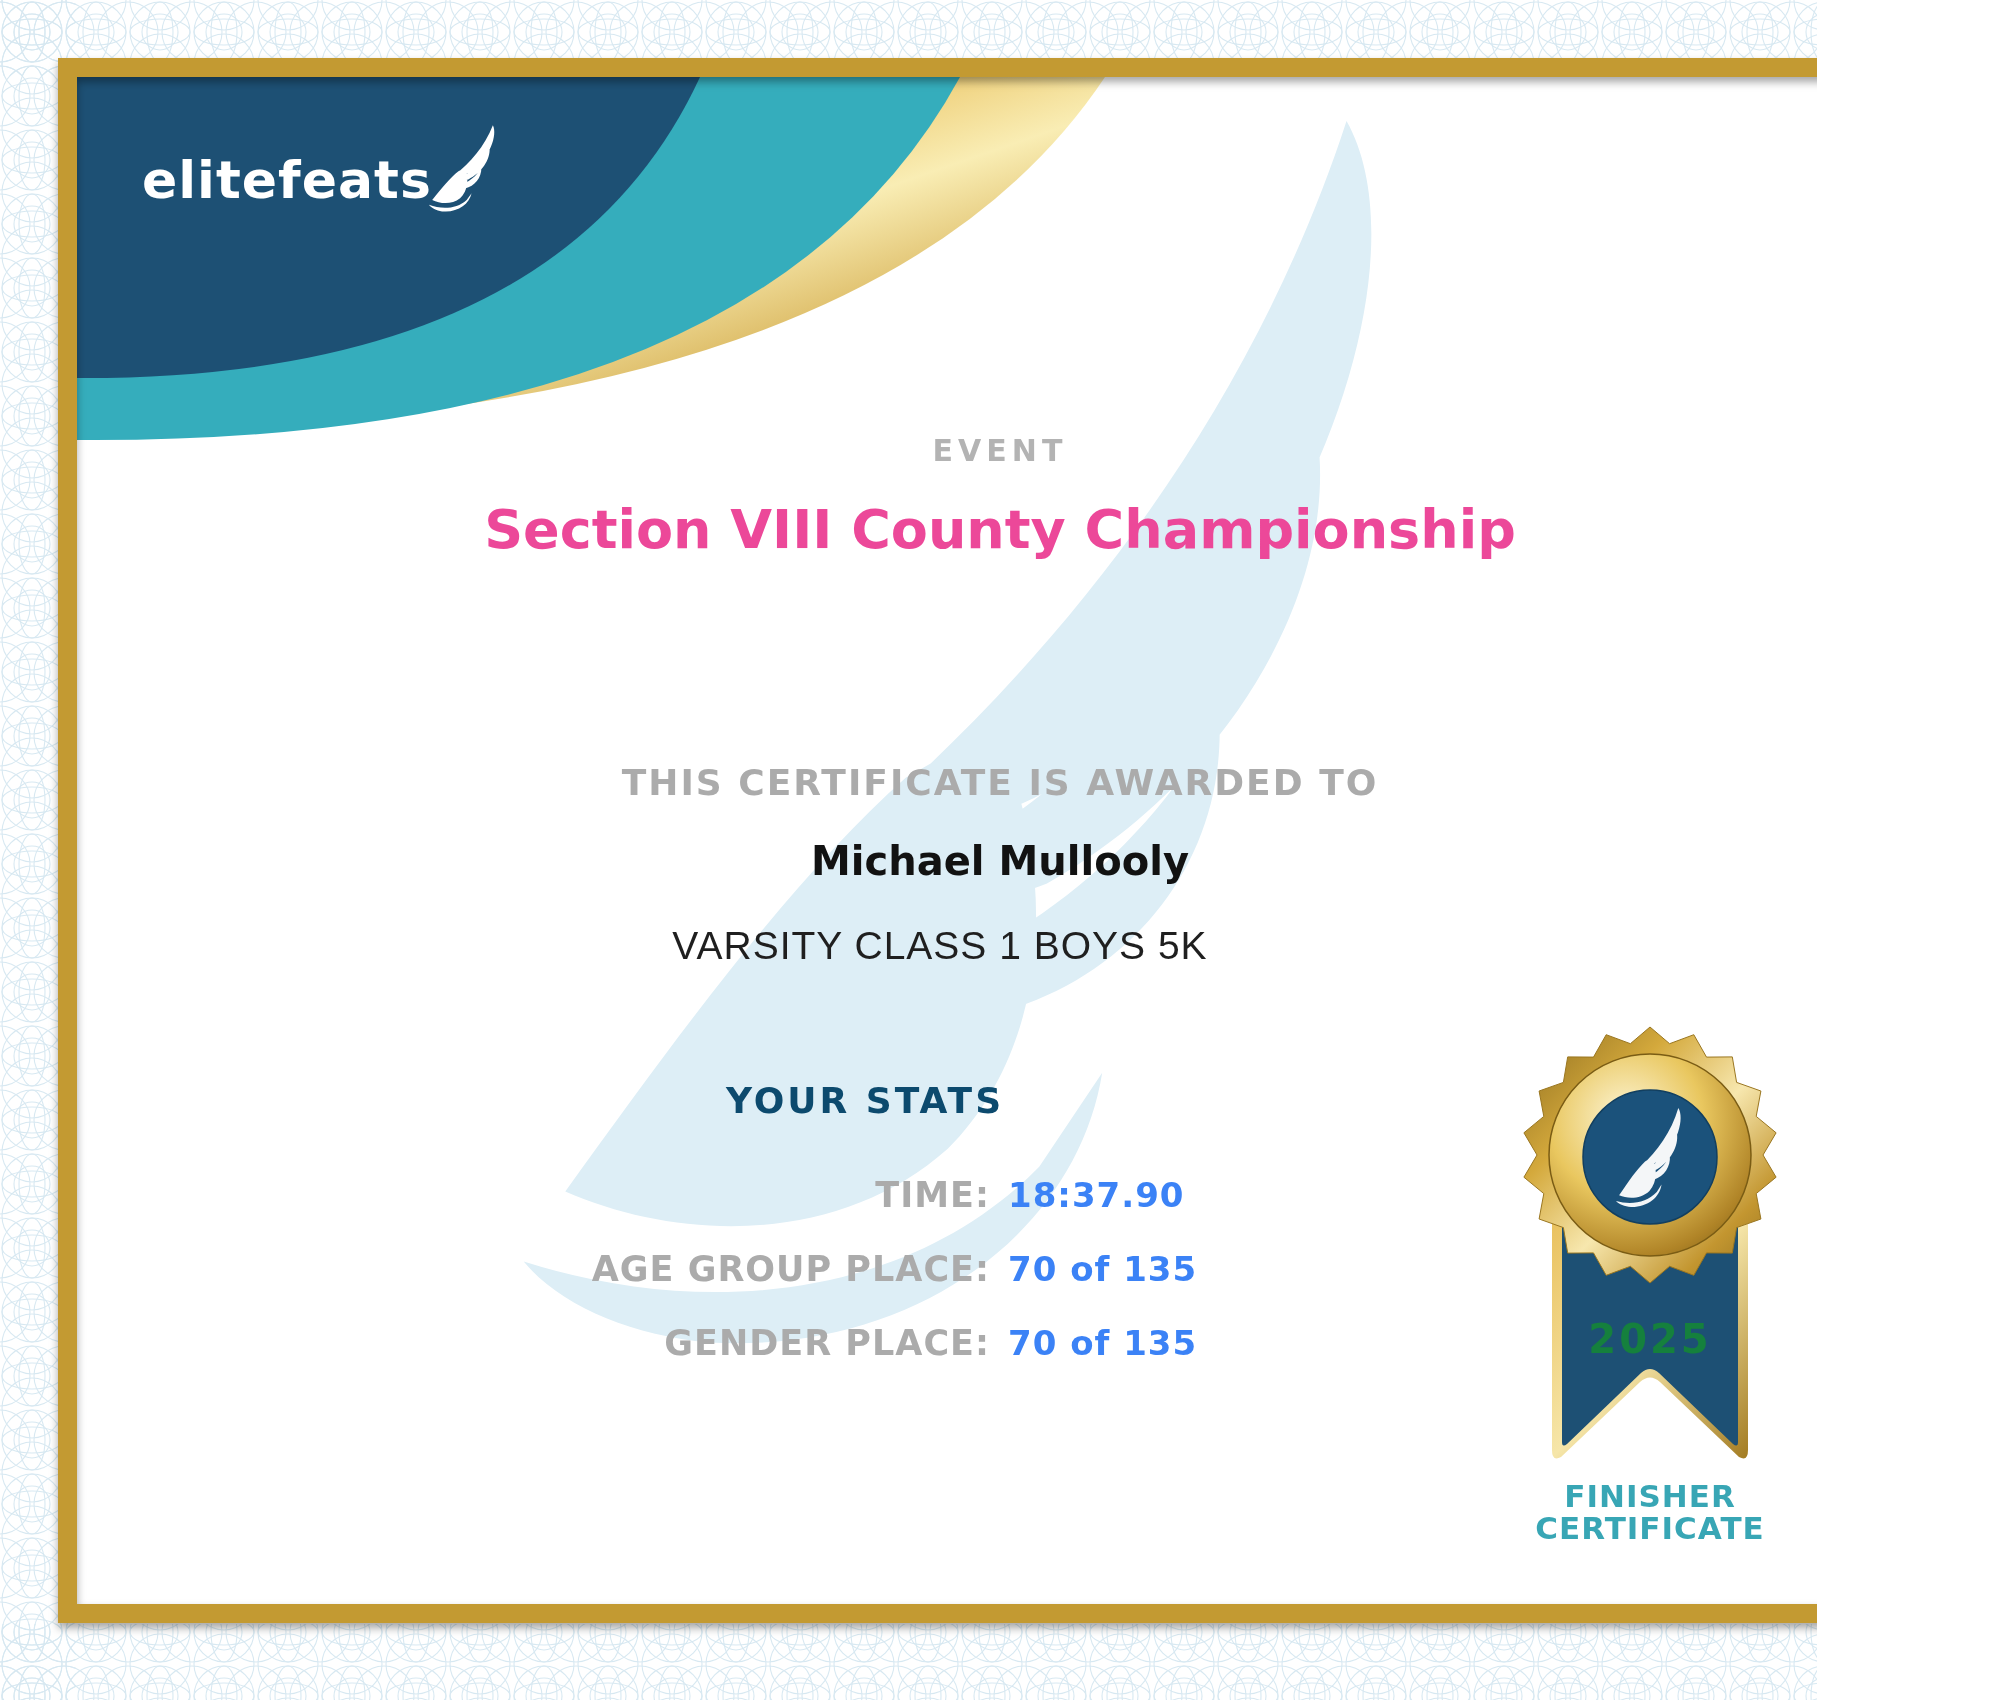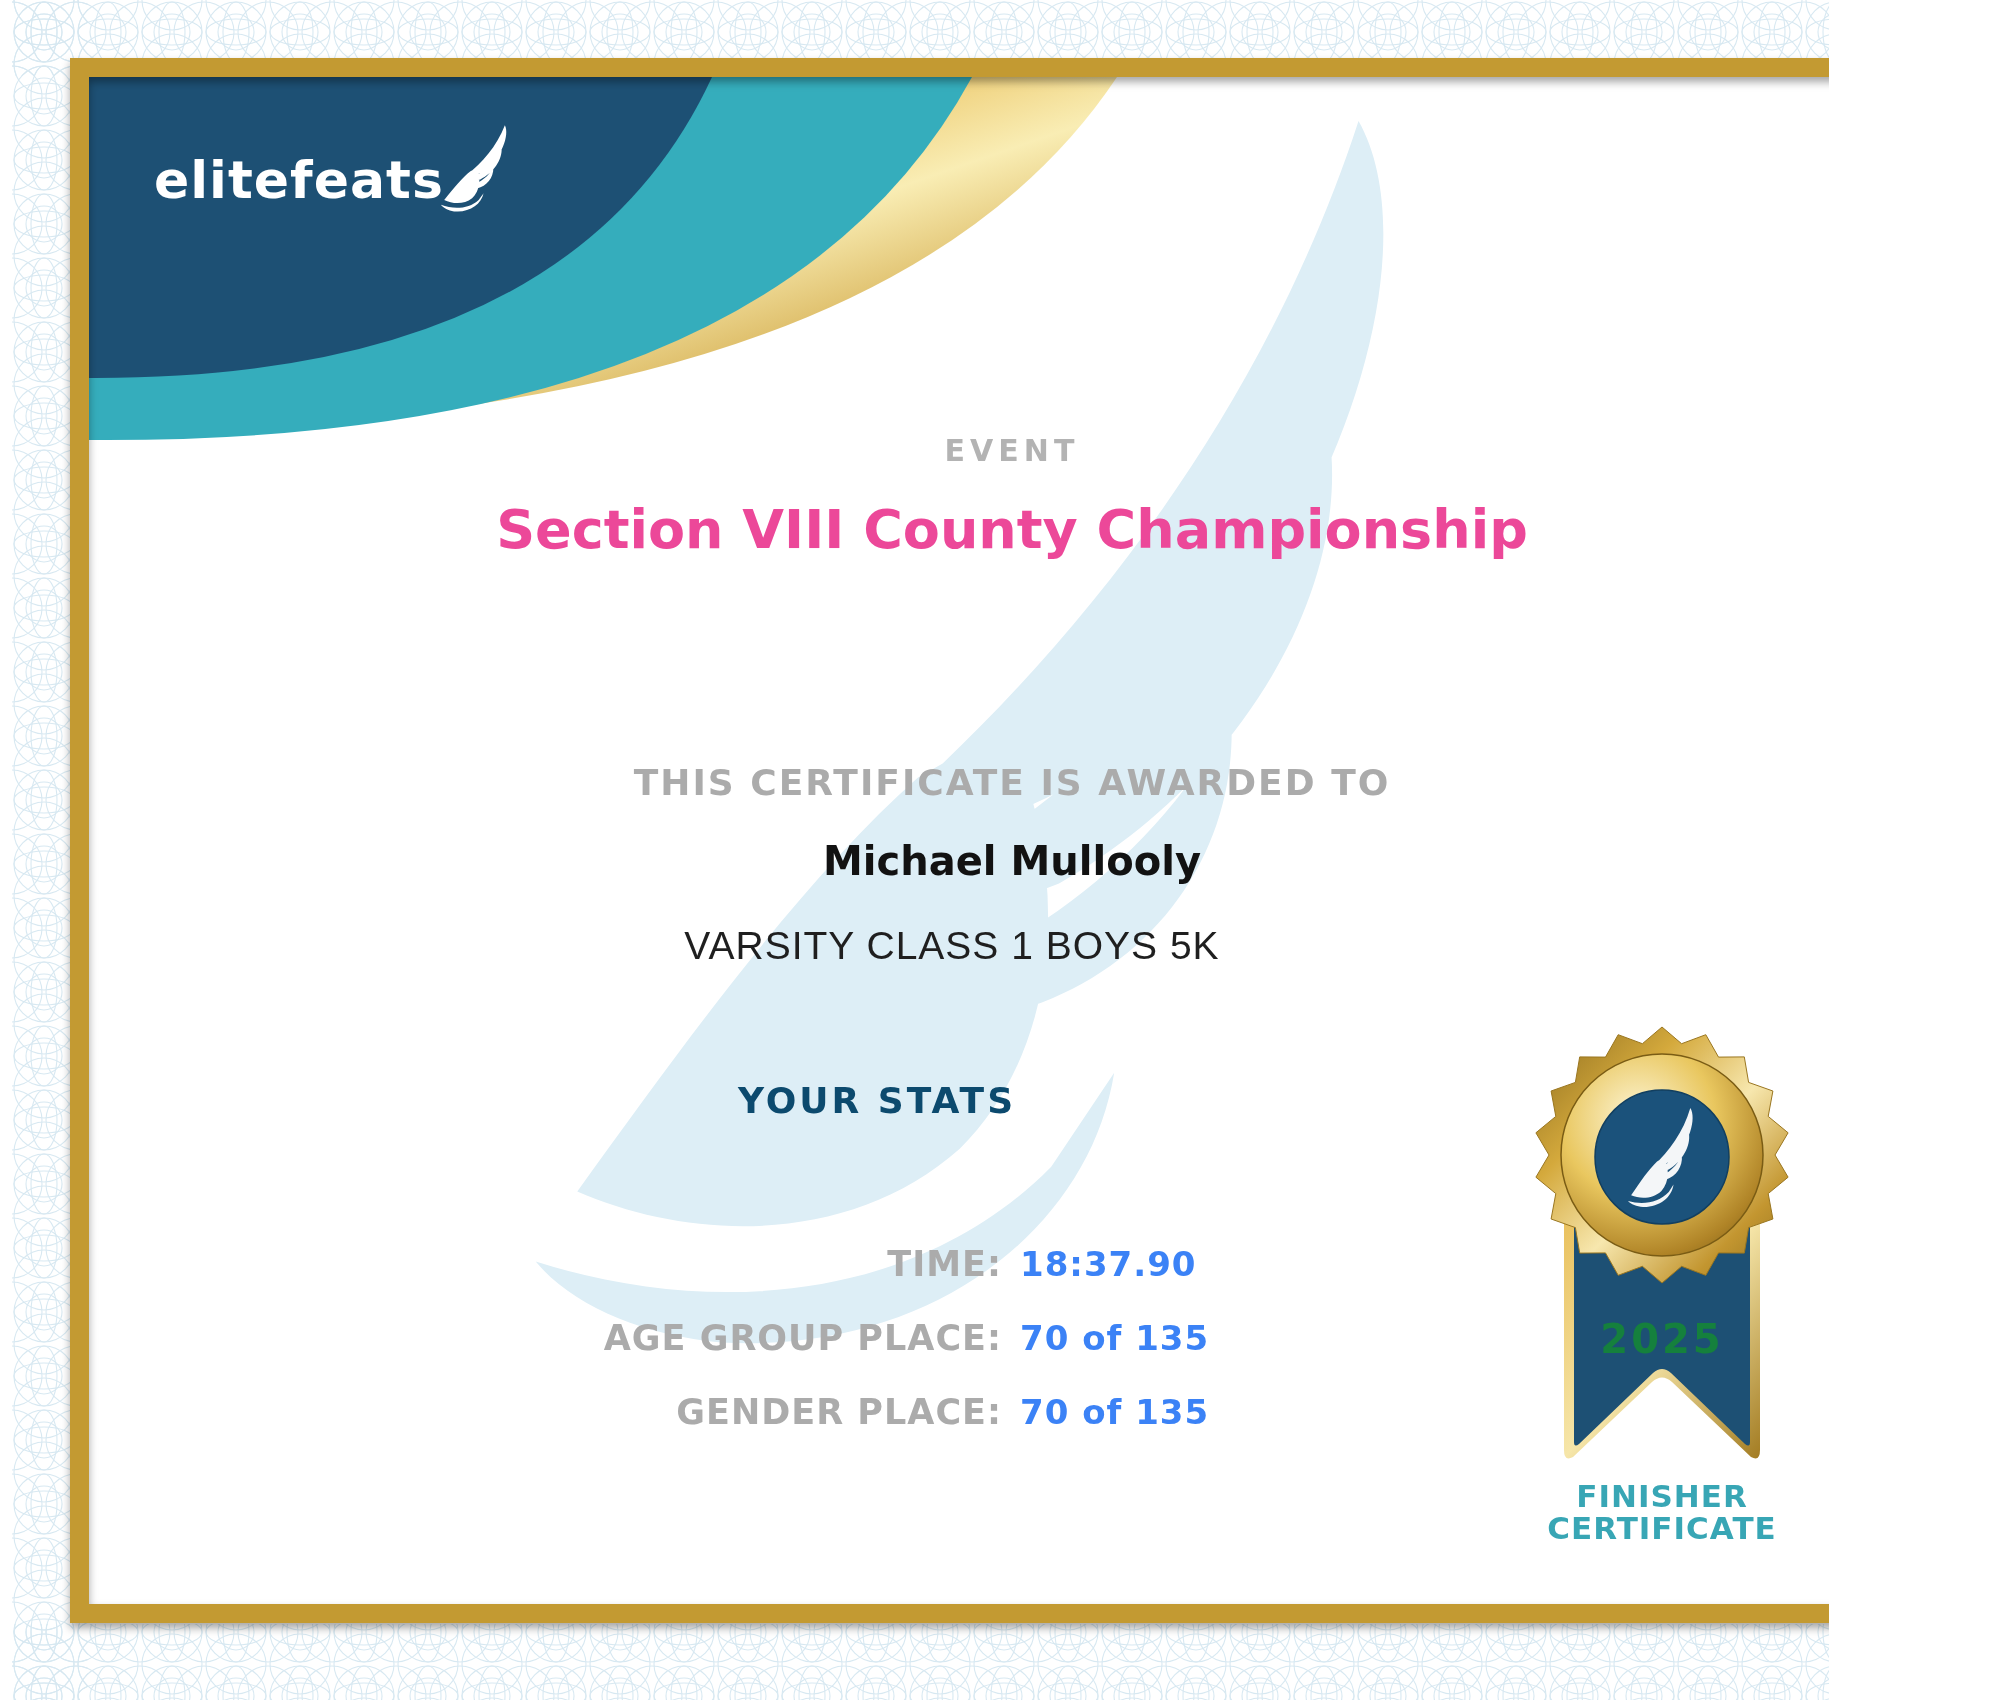--- a/index.html
+++ b/index.html
@@ -1,29 +1,29 @@
 <!DOCTYPE html>
 <html style="--navy: #1d5074; --teal: #35adbc; --gold: #c39a31; --gold_dark: #8a6a1d; --gold_light: #f7e7ae; --teal_text: #38a6b5; --gray_text: #ababab; --ink: #121212; --watermark: #ddeef6; --guilloche: #c2dcea;"><head>
 <meta charset="utf-8">
 <style>
   html,body{margin:0;padding:0;background:#ffffff;}
   #page{position:relative;width:1817px;height:1700px;background:#ffffff;overflow:hidden;
-        font-family:"DejaVu Sans",sans-serif;margin-left:12px;}
+        font-family:"DejaVu Sans",sans-serif;}
   #decor{position:absolute;left:0;top:0;}
   .abs{position:absolute;white-space:nowrap;}
   .ctr{transform:translateX(-50%);}
   .logo-text{left:142px;top:150px;font-size:52px;font-weight:bold;color:#ffffff;letter-spacing:1px;}
   .event-label{left:1000px;top:433px;font-size:30px;font-weight:bold;color:#b3b3b3;letter-spacing:5px;}
   .event-name{left:1000px;top:498px;font-size:54px;font-weight:bold;color:#ec4899;}
   .awarded-label{left:1000px;top:762px;font-size:36px;font-weight:bold;color:#ababab;letter-spacing:2px;}
   .recipient{left:1000px;top:838px;font-size:40px;font-weight:bold;color:#121212;}
   .division{left:940px;top:924px;font-size:39px;font-weight:400;color:#1f1f1f;
             font-family:"Liberation Sans",sans-serif;letter-spacing:1px;}
   .stats-title{left:865px;top:1080px;font-size:36px;font-weight:bold;color:#0c4a6e;letter-spacing:3px;}
-  .stats{position:absolute;left:260px;top:1227px;width:1000px;}
+  .stats{position:absolute;left:260px;top:1158px;width:1000px;}
   .stat-row{display:flex;align-items:center;height:74px;}
   .stat-label{width:730px;text-align:right;font-size:35px;font-weight:bold;color:#ababab;letter-spacing:1px;}
   .stat-value{margin-left:18px;font-size:34px;font-weight:bold;color:#3b82f6;letter-spacing:1px;text-align:center;}
   .badge-year{left:1650px;top:1316px;font-size:40px;font-weight:bold;color:#15803d;letter-spacing:3px;}
   .badge-line{left:1650px;font-size:31px;font-weight:bold;color:var(--teal_text,#38a6b5);letter-spacing:1px;}
   .badge-line.l1{top:1478px;}
   .badge-line.l2{top:1510px;}
 </style>
 </head>
 <body>

